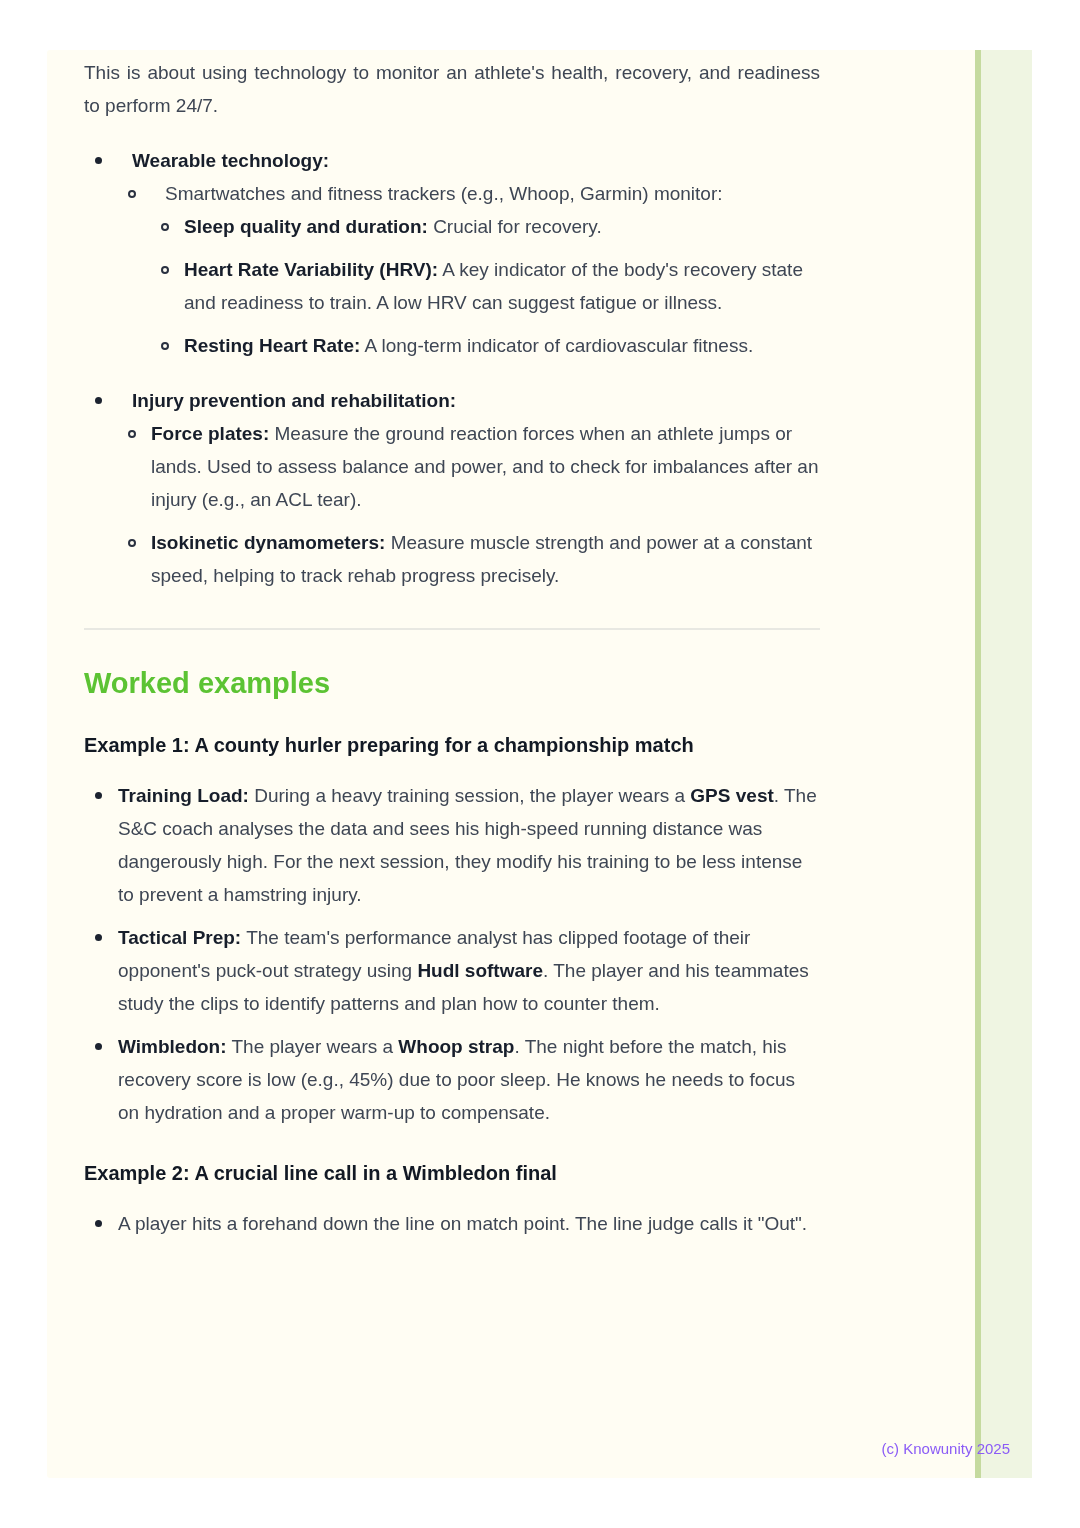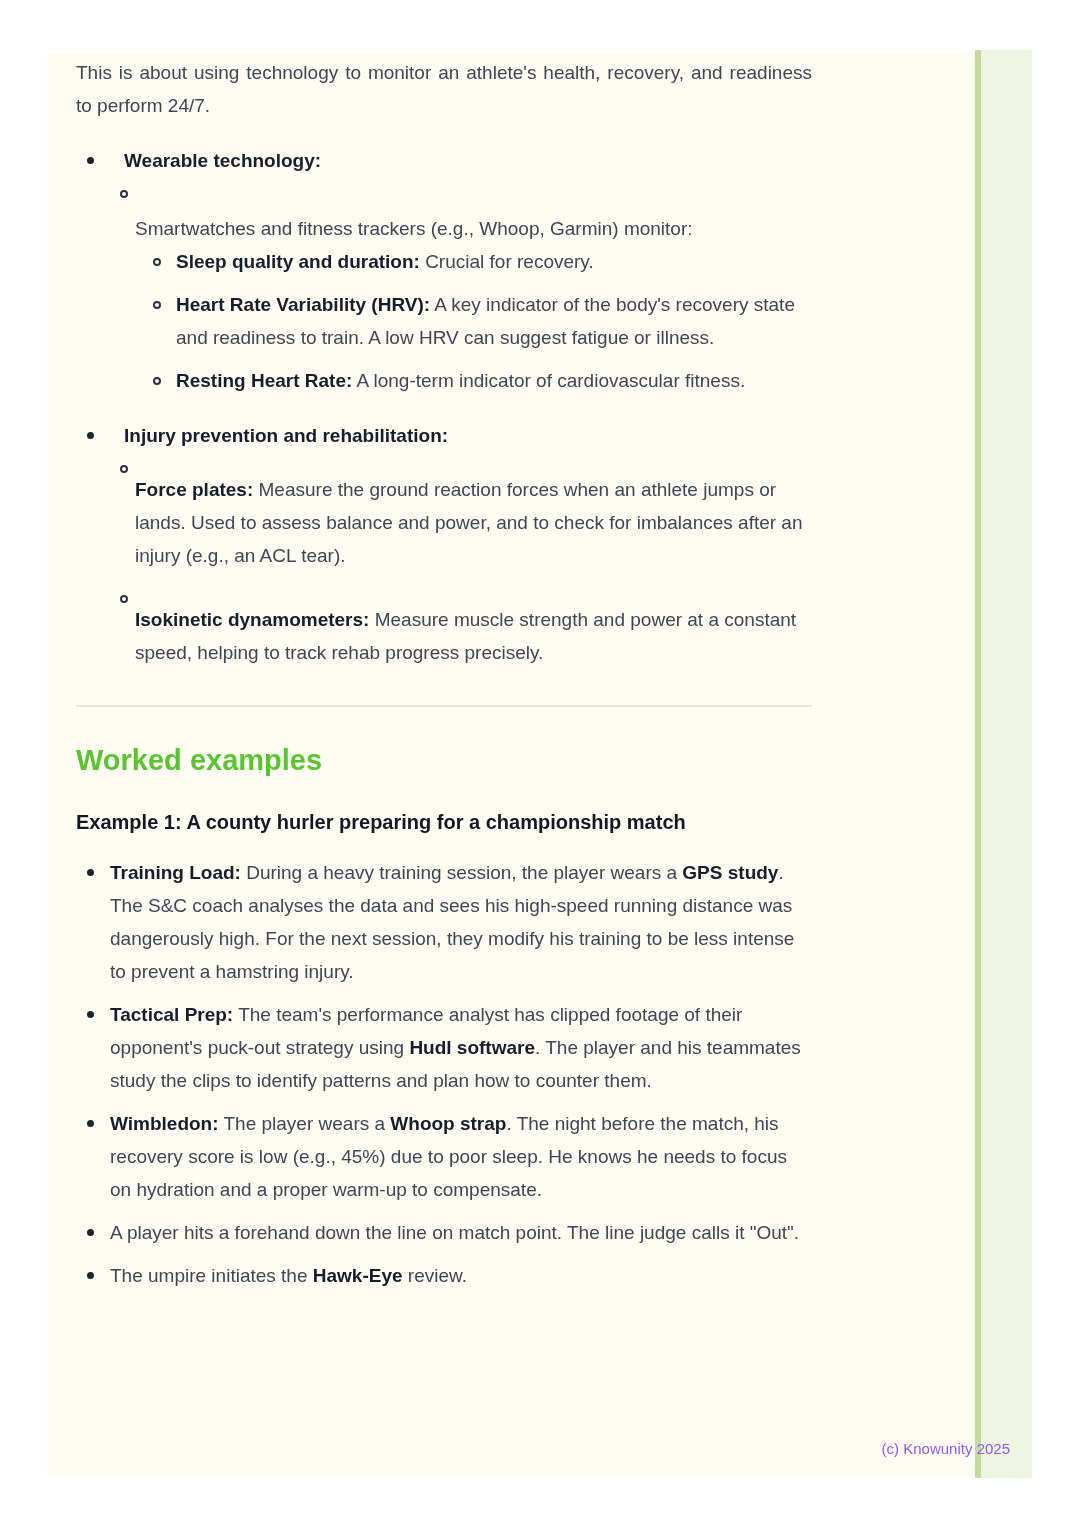--- a/index.html
+++ b/index.html
@@ -12,31 +12,31 @@
   }
   #paper{
     position:absolute;left:47px;top:50px;width:930px;height:1428px;
     background:#fffdf3;border-radius:3px;
   }
   #strip{
     position:absolute;left:975px;top:50px;width:57px;height:1428px;
     background:#eff5e2;border-left:6px solid #c5da9f;box-sizing:border-box;
   }
   #doc-content{
-    position:absolute;left:76px;top:56px;width:736px;
+    position:absolute;left:84px;top:56px;width:736px;
     color:#3e4654;font-size:19px;line-height:33px;
   }
   .paragraph{margin:0 0 22px 0;text-align:justify;}
   .b{font-weight:bold;color:#171e2b;}
   .list{margin:0;}
   .item{display:flex;margin:0 0 10px 0;}
   .item.has-children{margin-bottom:0;gap:14px;}
   .item.group-start{margin-top:22px;justify-content:space-between;}
   .item[data-level="1"]{margin-left:11px;}
-  .item[data-level="2"]{margin-left:44px;flex-direction:column;}
+  .item[data-level="2"]{margin-left:44px;}
   .item[data-level="3"]{margin-left:77px;}
   .marker{flex:0 0 auto;width:7px;height:7px;border-radius:50%;margin-top:13px;}
   .item[data-level="1"] .marker{background:#1c2330;}
   .item[data-level="2"] .marker,
   .item[data-level="3"] .marker{background:transparent;border:2px solid #2a3140;box-sizing:border-box;width:8px;height:8px;}
   .text{margin-left:15px;flex:1;}
   .item[data-level="1"] .text{margin-left:16px;}
   .divider{height:2px;background:#e8e8e2;margin:36px 0;border:none;}
   .heading{
     font-size:29px;line-height:35px;font-weight:bold;
@@ -93,36 +93,33 @@
         <span class="marker"></span>
         <div class="text"><span class="b">Isokinetic dynamometers:</span><span> Measure muscle strength and power at a constant speed, helping to track rehab progress precisely.</span></div>
       </div>
     </div>
     <div class="divider"></div>
     <div class="heading">Worked examples</div>
     <div class="subheading">Example 1: A county hurler preparing for a championship match</div>
     <div class="list">
       <div class="item" data-level="1">
         <span class="marker"></span>
-        <div class="text"><span class="b">Training Load:</span><span> During a heavy training session, the player wears a </span><span class="b">GPS study</span><span>. The S&amp;C coach analyses the data and sees his high-speed running distance was dangerously high. For the next session, they modify his training to be less intense to prevent a hamstring injury.</span></div>
+        <div class="text"><span class="b">Training Load:</span><span> During a heavy training session, the player wears a </span><span class="b">GPS vest</span><span>. The S&amp;C coach analyses the data and sees his high-speed running distance was dangerously high. For the next session, they modify his training to be less intense to prevent a hamstring injury.</span></div>
       </div>
       <div class="item" data-level="1">
         <span class="marker"></span>
         <div class="text"><span class="b">Tactical Prep:</span><span> The team's performance analyst has clipped footage of their opponent's puck-out strategy using </span><span class="b">Hudl software</span><span>. The player and his teammates study the clips to identify patterns and plan how to counter them.</span></div>
       </div>
       <div class="item" data-level="1">
         <span class="marker"></span>
         <div class="text"><span class="b">Wimbledon:</span><span> The player wears a </span><span class="b">Whoop strap</span><span>. The night before the match, his recovery score is low (e.g., 45%) due to poor sleep. He knows he needs to focus on hydration and a proper warm-up to compensate.</span></div>
       </div>
     </div>
+    <div class="subheading">Example 2: A crucial line call in a Wimbledon final</div>
     <div class="list">
       <div class="item" data-level="1">
         <span class="marker"></span>
         <div class="text"><span>A player hits a forehand down the line on match point. The line judge calls it "Out".</span></div>
-      </div>
-      <div class="item" data-level="1">
-        <span class="marker"></span>
-        <div class="text"><span>The umpire initiates the </span><span class="b">Hawk-Eye</span><span> review.</span></div>
       </div>
     </div>
   </div>
 
 <div class="watermark">(c) Knowunity 2025</div>
 
 </body></html>

